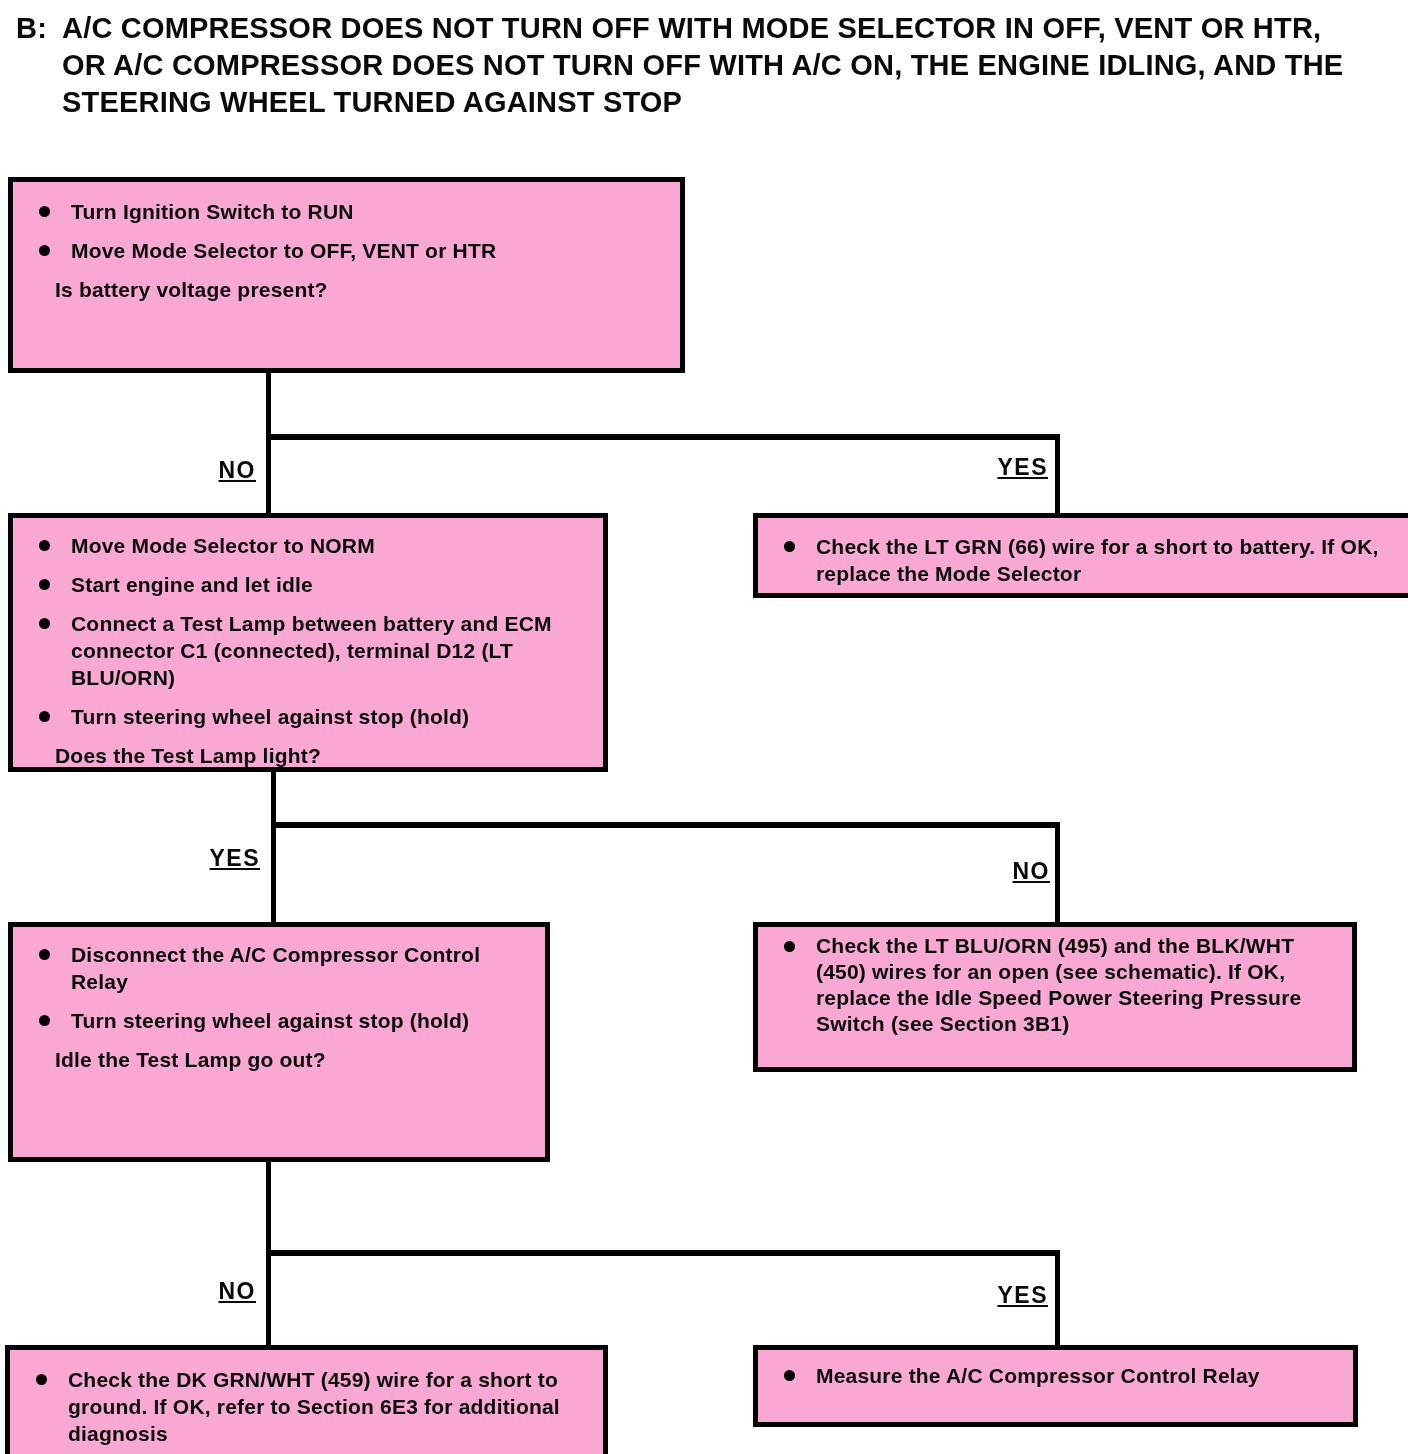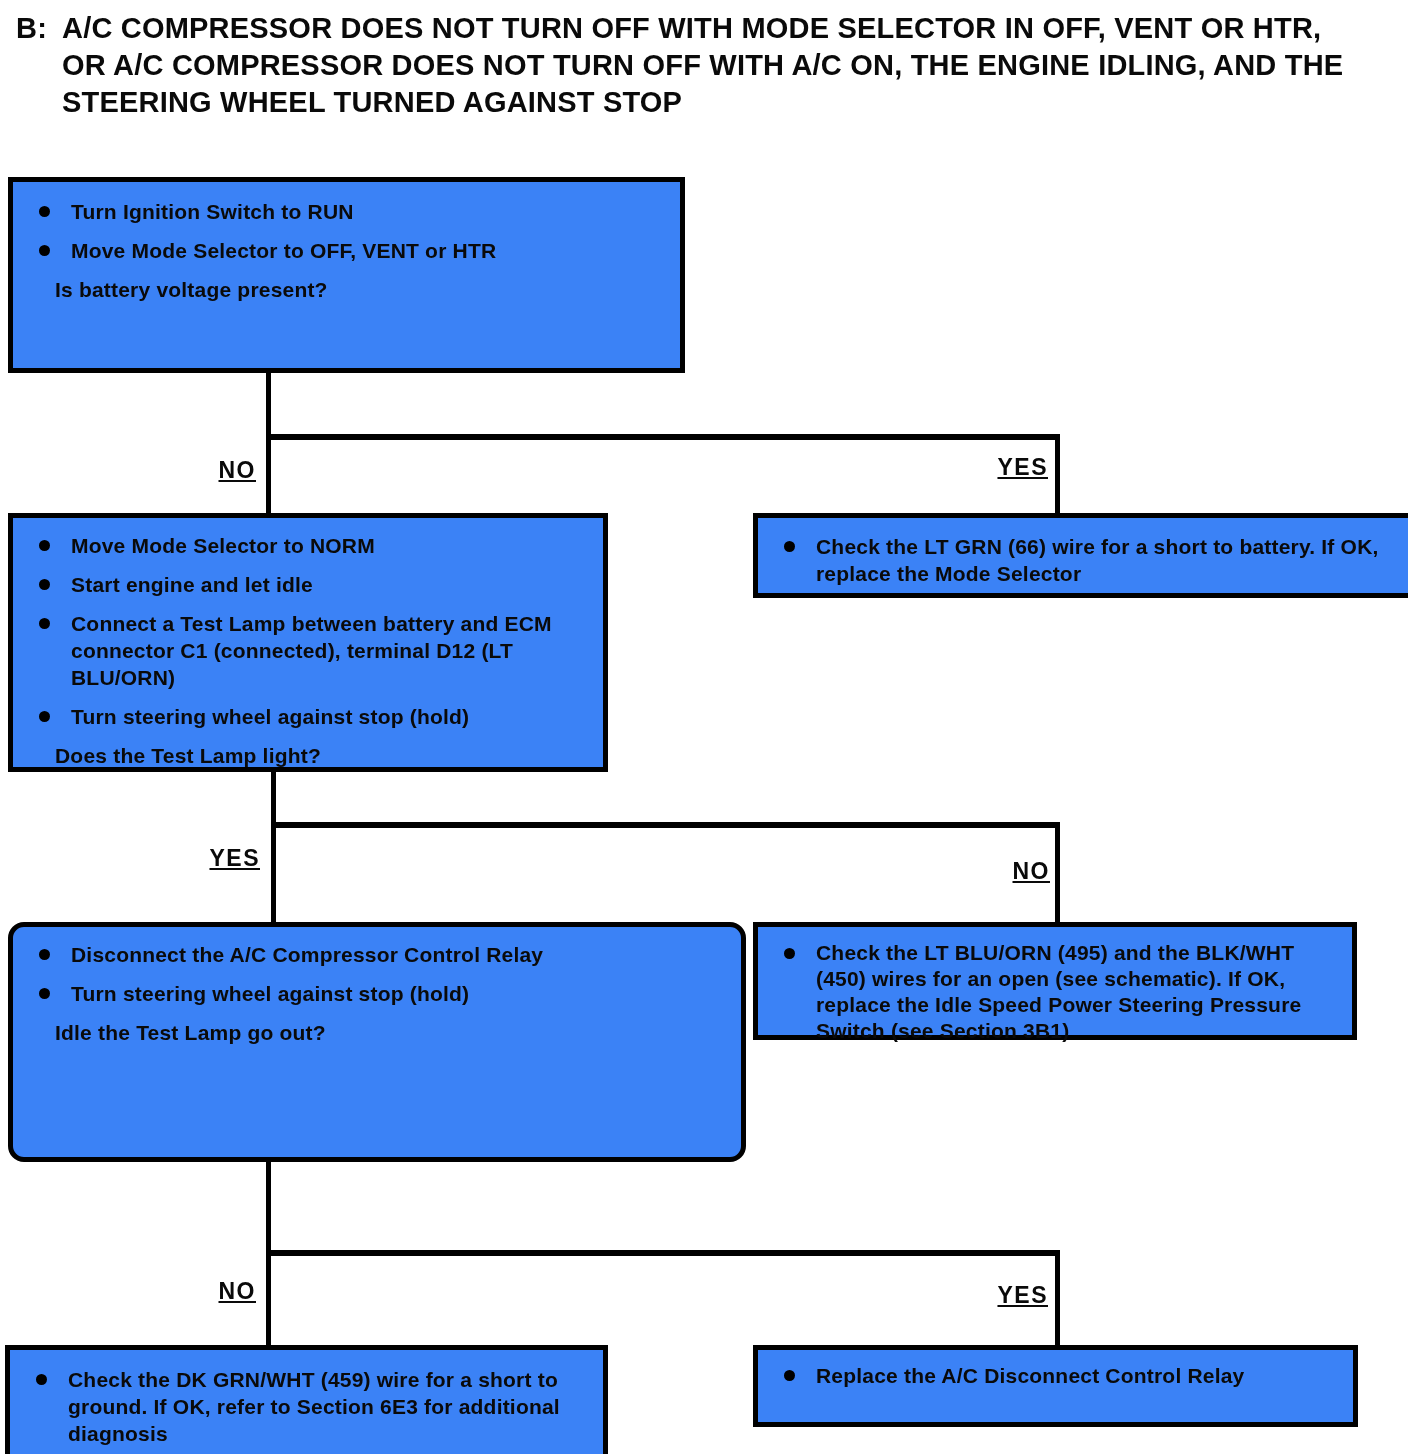--- a/index.html
+++ b/index.html
@@ -19,21 +19,21 @@
     font-weight:700;font-size:29px;line-height:37px;
     letter-spacing:0.2px;
   }
   .title .prefix{flex:none;width:46px;}
   .title .ttext{width:1300px;}
   
   .fbox{
     position:absolute;
     box-sizing:border-box;
     border:5px solid #000;
-    background:#3b82f6;
+    background:#f9a8d4;
     padding:14px 18px 10px 26px;
   }
   .row{display:flex;margin-bottom:12px;}
   .dot{
     flex:none;width:11px;height:11px;border-radius:50%;
     background:#000;margin-top:8px;
   }
   .bt{
     flex:1;margin-left:21px;
     font-weight:700;font-size:21px;line-height:27px;
@@ -109,33 +109,33 @@
       <span class="bt">Check the LT GRN (66) wire for a short to battery. If OK, replace the Mode Selector</span>
     </div>
   </div>
 
   <div class="vline" style="left:271px;top:772px;height:150px;"></div>
   <div class="hline" style="left:271px;top:822px;width:789px;"></div>
   <div class="vline" style="left:1055px;top:822px;height:100px;"></div>
   <div class="lbl r" style="left:172px;top:843px;width:88px;">YES</div>
   <div class="lbl r" style="left:974px;top:856px;width:76px;">NO</div>
 
-  <div class="fbox" style="left:8px;top:922px;width:738px;height:240px;border-radius:16px;">
+  <div class="fbox" style="left:8px;top:922px;width:542px;height:240px;">
     <div class="row">
       <span class="dot"></span>
       <span class="bt">Disconnect the A/C Compressor Control Relay</span>
     </div>
     <div class="row">
       <span class="dot"></span>
       <span class="bt">Turn steering wheel against stop (hold)</span>
     </div>
     <div class="q">Idle the Test Lamp go out?</div>
   </div>
 
-  <div class="fbox" style="left:753px;top:922px;width:604px;height:118px;padding-top:13px;">
+  <div class="fbox" style="left:753px;top:922px;width:604px;height:150px;padding-top:6px;">
     <div class="row">
       <span class="dot"></span>
       <span class="bt" style="line-height:26px;">Check the LT BLU/ORN (495) and the BLK/WHT (450) wires for an open (see schematic). If OK, replace the Idle Speed Power Steering Pressure Switch (see Section 3B1)</span>
     </div>
   </div>
 
   <div class="vline" style="left:266px;top:1162px;height:183px;"></div>
   <div class="hline" style="left:266px;top:1250px;width:794px;"></div>
   <div class="vline" style="left:1055px;top:1250px;height:95px;"></div>
   <div class="lbl r" style="left:180px;top:1276px;width:76px;">NO</div>
@@ -144,17 +144,17 @@
   <div class="fbox" style="left:5px;top:1345px;width:603px;height:125px;padding-top:16px;">
     <div class="row">
       <span class="dot"></span>
       <span class="bt">Check the DK GRN/WHT (459) wire for a short to ground. If OK, refer to Section 6E3 for additional diagnosis</span>
     </div>
   </div>
 
   <div class="fbox" style="left:753px;top:1345px;width:605px;height:82px;padding-top:12px;">
     <div class="row">
       <span class="dot"></span>
-      <span class="bt">Replace the A/C Disconnect Control Relay</span>
+      <span class="bt">Measure the A/C Compressor Control Relay</span>
     </div>
   </div>
 
 </div>
 
 </body></html>

